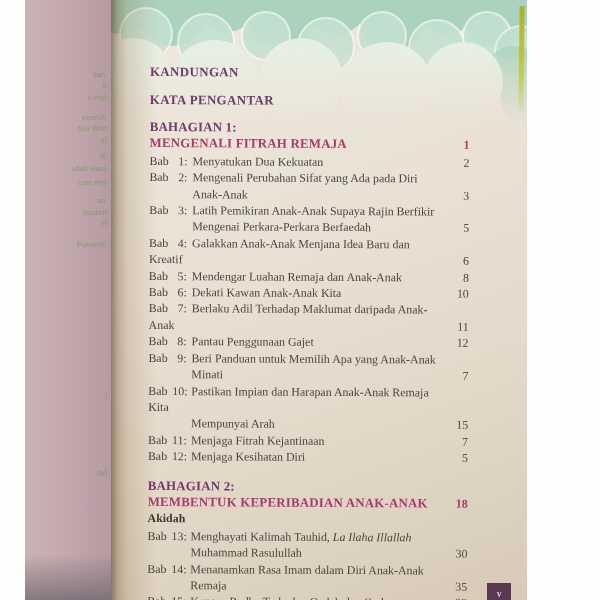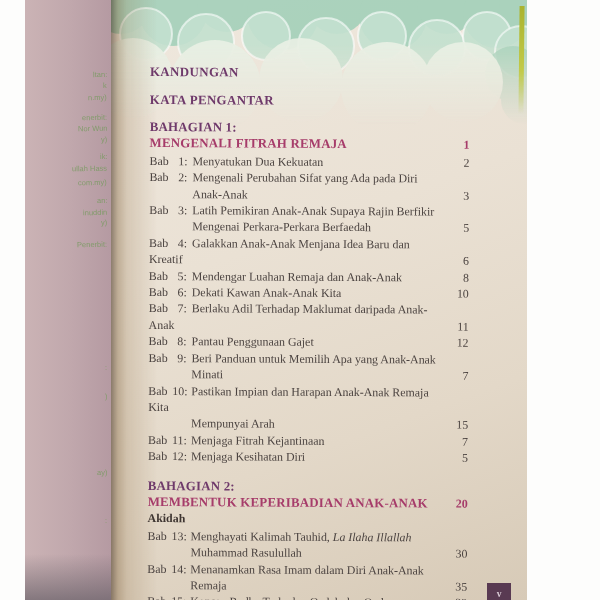--- a/index.html
+++ b/index.html
@@ -214,21 +214,21 @@
                 </div>
                 <div class="epg">5</div>
               </div>
             </div>
           </div>
           <div class="section section-2">
             <div class="sec-head">
               <div class="sh1">BAHAGIAN 2:</div>
               <div class="sh2row">
                 <div class="sh2">MEMBENTUK KEPERIBADIAN ANAK-ANAK</div>
-                <div class="shpg">20</div>
+                <div class="shpg">18</div>
               </div>
             </div>
             <div class="subhead">Akidah</div>
             <div class="entries">
               <div class="entry">
                 <div class="etext">
                   <div class="eline"><span class="bab">Bab</span><span class="bnum">13:</span>Menghayati Kalimah Tauhid, <em>La Ilaha Illallah</em></div>
                   <div class="eline cont">Muhammad Rasulullah</div>
                 </div>
                 <div class="epg">30</div>

